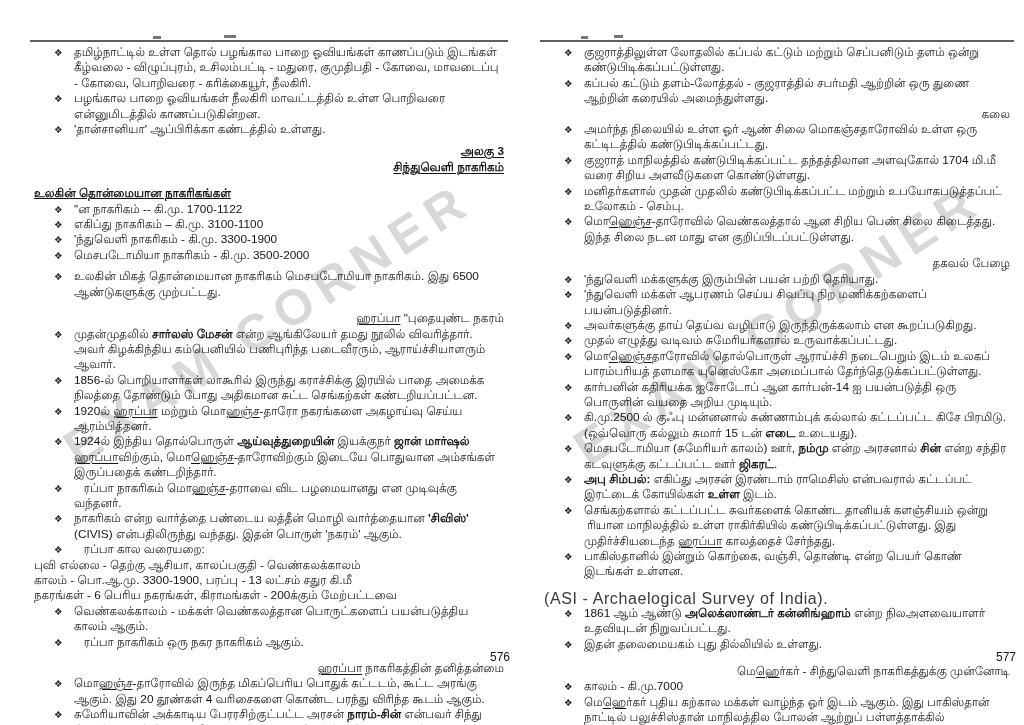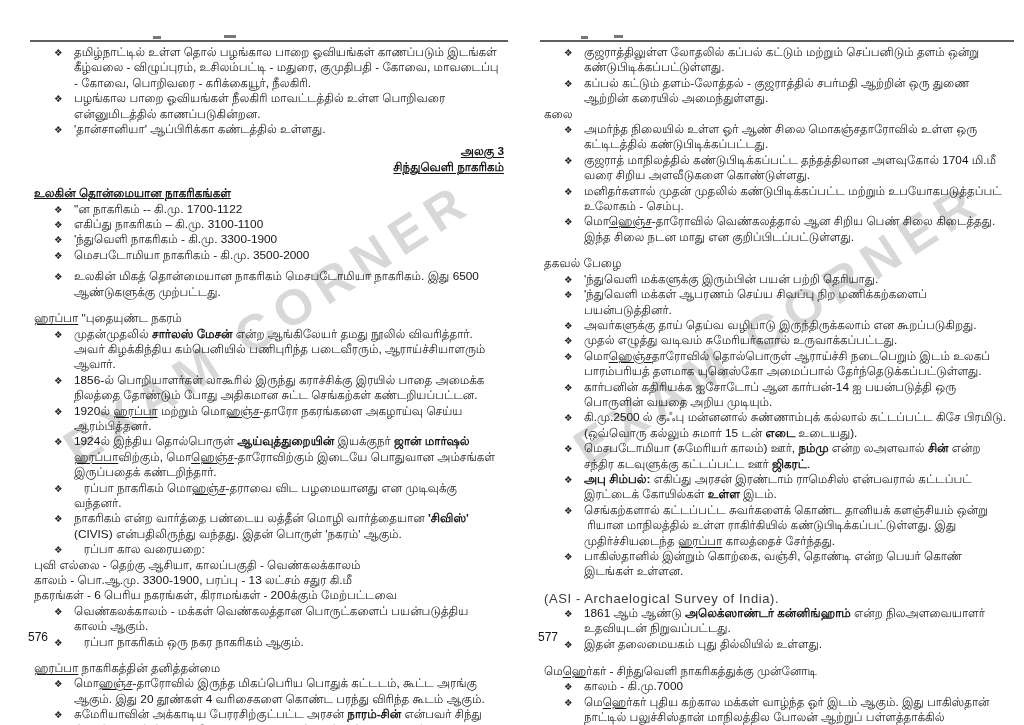--- a/index.html
+++ b/index.html
@@ -9,30 +9,30 @@
   #page-left{left:28px;width:482px;}
   #page-right{left:538px;width:478px;}
   .toprule{position:absolute;top:40px;left:2px;right:2px;height:0;border-top:2px solid #5f5f5f;}
   .remnant{position:absolute;background:#777;height:3px;}
   .page-body{position:absolute;top:45px;left:6px;right:6px;z-index:2;font-size:11.8px;line-height:15.4px;}
   .blk{margin:0;}
   .blk-bullet{display:flex;align-items:flex-start;}
   .blk-bullet .glyph{flex:0 0 20px;margin-left:20px;font-size:9.5px;line-height:15.4px;color:#222;}
   .blk-bullet .btext{flex:1;padding-right:2px;}
   .blk-sub{}
-  .blk-plain{margin-left:0;}
+  .blk-plain{margin-left:0;text-align:right;}
   .blk-h{font-weight:700;text-decoration:underline;}
   .blk-center{text-align:right;font-weight:700;}
-  .blk-small{font-size:13px;letter-spacing:0.6px;color:#3a3a3a;line-height:14px;}
+  .blk-small{font-size:16px;letter-spacing:0.6px;color:#3a3a3a;line-height:14px;}
   .bold{font-weight:700;}
   .ul{text-decoration:underline;text-underline-offset:2px;}
   .watermark{position:absolute;top:295px;left:-15px;width:510px;text-align:center;
              transform:rotate(-33deg);font-size:50px;font-weight:700;letter-spacing:9px;
              color:rgba(125,125,125,0.30);white-space:nowrap;z-index:1;pointer-events:none;}
-  .page-num{position:absolute;top:630px;left:0;width:100%;text-align:left;font-size:12px;z-index:2;}
+  .page-num{position:absolute;top:650px;left:0;width:100%;text-align:right;font-size:12px;z-index:2;}
 </style>
 </head>
 <body>
 
 <div id="canvas">
 
   <div class="page" id="page-left">
     <div class="remnant" style="top:36px;left:125px;width:8px;"></div>
     <div class="remnant" style="top:35px;left:196px;width:12px;"></div>
     <div class="toprule"></div>
@@ -187,21 +187,21 @@
         <div class="blk blk-bullet">
           <span class="glyph">❖</span>
           <span class="btext"><span>கார்பனின் கதிரியக்க ஐசோடோப் ஆன கார்பன்-14 ஐ பயன்படுத்தி ஒரு பொருளின் வயதை அறிய முடியும்.</span></span>
         </div>
         <div class="blk blk-bullet">
           <span class="glyph">❖</span>
           <span class="btext"><span>கி.மு.2500 ல் குஃபு மன்னனால் சுண்ணாம்புக் கல்லால் கட்டப்பட்ட கிசே பிரமிடு. (ஒவ்வொரு கல்லும் சுமார் 15 டன் </span><span class="bold">எடை</span><span> உடையது).</span></span>
         </div>
         <div class="blk blk-bullet">
           <span class="glyph">❖</span>
-          <span class="btext"><span>மெசபடோமியா (சுமேரியர் காலம்) ஊர், </span><span class="bold">நம்மு</span><span> என்ற லஅளவால் </span><span class="bold">சின்</span><span> என்ற சந்திர கடவுளுக்கு கட்டப்பட்ட ஊர் </span><span class="bold">ஜிகரட்</span><span>.</span></span>
+          <span class="btext"><span>மெசபடோமியா (சுமேரியர் காலம்) ஊர், </span><span class="bold">நம்மு</span><span> என்ற அரசனால் </span><span class="bold">சின்</span><span> என்ற சந்திர கடவுளுக்கு கட்டப்பட்ட ஊர் </span><span class="bold">ஜிகரட்</span><span>.</span></span>
         </div>
         <div class="blk blk-bullet">
           <span class="glyph">❖</span>
           <span class="btext"><span class="bold">அபு சிம்பல்:</span><span> எகிப்து அரசன் இரண்டாம் ராமெசிஸ் என்பவரால் கட்டப்பட் இரட்டைக் கோயில்கள் </span><span class="bold">உள்ள</span><span> இடம்.</span></span>
         </div>
         <div class="blk blk-bullet">
           <span class="glyph">❖</span>
           <span class="btext"><span>செங்கற்களால் கட்டப்பட்ட சுவர்களைக் கொண்ட தானியக் களஞ்சியம் ஒன்று &nbsp;ரியான மாநிலத்தில் உள்ள ராகிர்கியில் கண்டுபிடிக்கப்பட்டுள்ளது. இது முதிர்ச்சியடைந்த </span><span class="ul">ஹரப்பா</span><span> காலத்தைச் சேர்ந்தது.</span></span>
         </div>
         <div class="blk blk-bullet">

